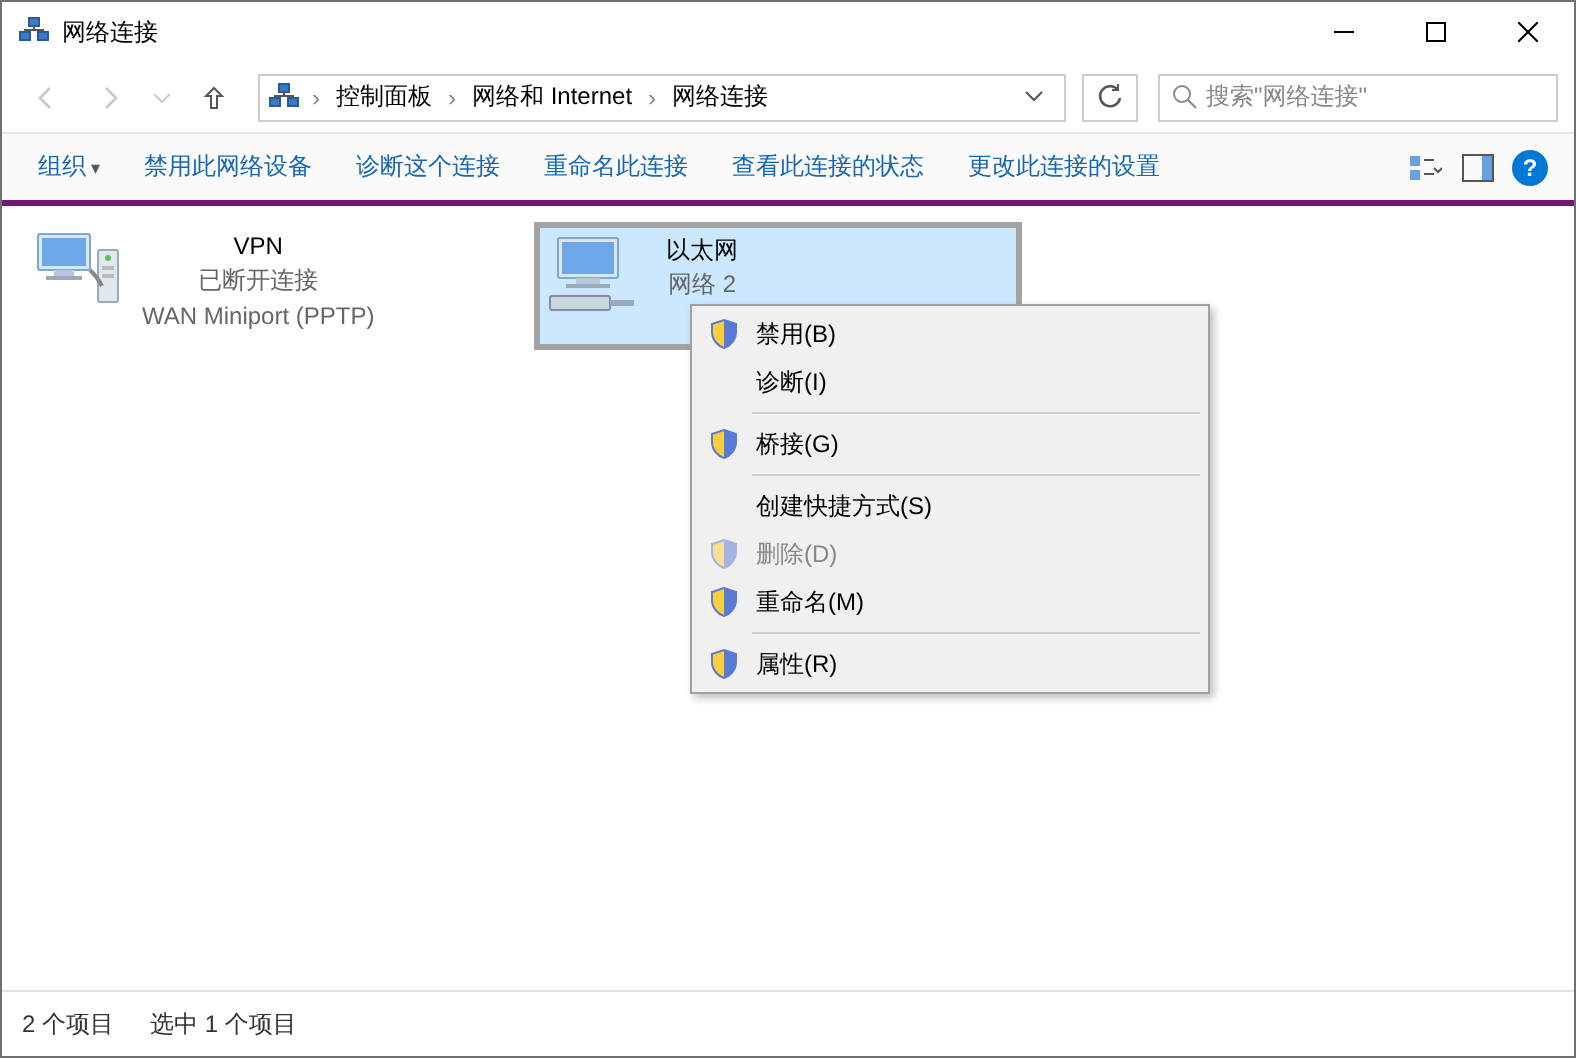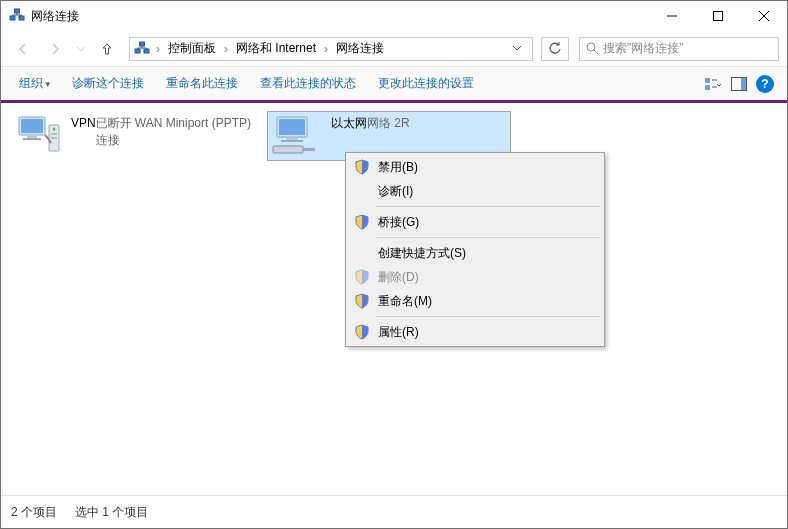--- a/index.html
+++ b/index.html
@@ -31,23 +31,23 @@
     .tb-item { color: #1667b3; padding: 4px 8px; cursor: default; white-space: nowrap; }
     .tb-item.org::after { content: " ▾"; font-size: 9px; color: #555; }
     .tb-right { margin-left: auto; display: flex; gap: 2px; align-items: center; }
     .tb-iconbtn { width: 24px; height: 24px; display: flex; align-items: center; justify-content: center; border: 1px solid transparent; }
     .help-icon { width: 18px; height: 18px; border-radius: 50%; background: #0078d7; color: #fff; display: flex; align-items: center; justify-content: center; font-weight: bold; }
     
     
     .content { flex: 1; overflow: auto; padding: 8px 10px; position: relative; }
     .items-row { display: flex; gap: 12px; }
     .net-item { width: 244px; display: flex; align-items: flex-start; padding: 4px; gap: 8px; }
-    .net-item.selected { background: #cce8ff; border: 1px solid #a3a3a3; padding: 3px; gap: 12px; }
+    .net-item.selected { background: #cce8ff; border: 3px solid #a3a3a3; padding: 3px; gap: 12px; }
     .net-icon { width: 48px; height: 42px; flex-shrink: 0; }
-    .net-info { display: flex; flex-direction: row; line-height: 1.45; overflow: hidden; }
+    .net-info { display: flex; flex-direction: column; line-height: 1.45; overflow: hidden; text-align: center; }
     .net-name { color: #000; }
     .net-status { color: #666; }
     .net-device { color: #666; white-space: nowrap; }
     
     
     .ctx-menu { position: absolute; left: 345px; top: 152px; width: 260px; background: #f0f0f0; border: 1px solid #a0a0a0; box-shadow: 2px 2px 4px rgba(0,0,0,0.25); padding: 2px; z-index: 100; }
     .ctx-item { height: 24px; display: flex; align-items: center; padding: 0 8px 0 30px; position: relative; cursor: default; }
     .ctx-item.disabled { color: #888; }
     .ctx-item.bold { font-weight: bold; }
     .ctx-shield { position: absolute; left: 6px; width: 16px; height: 16px; }
@@ -138,20 +138,21 @@
       <svg class="search-icon" width="13" height="13" viewBox="0 0 13 13">
           <circle cx="5" cy="5" r="4" fill="none" stroke="#888"></circle>
           <path d="M8 8 l4 4" stroke="#888"></path>
         </svg>
       <span>搜索"网络连接"</span>
     </div>
   </div>
 
   <div class="toolbar">
     <span class="tb-item org">组织</span>
+    <span class="tb-item">禁用此网络设备</span>
     <span class="tb-item">诊断这个连接</span>
     <span class="tb-item">重命名此连接</span>
     <span class="tb-item">查看此连接的状态</span>
     <span class="tb-item">更改此连接的设置</span>
     <div class="tb-right">
       <div class="tb-iconbtn">
         <svg width="16" height="14" viewBox="0 0 16 14">
             <rect x="0" y="1" width="5" height="5" fill="#6aa1e0"></rect>
             <rect x="0" y="8" width="5" height="5" fill="#6aa1e0"></rect>
             <path d="M7 3 h5 M7 10 h5" stroke="#555"></path>

